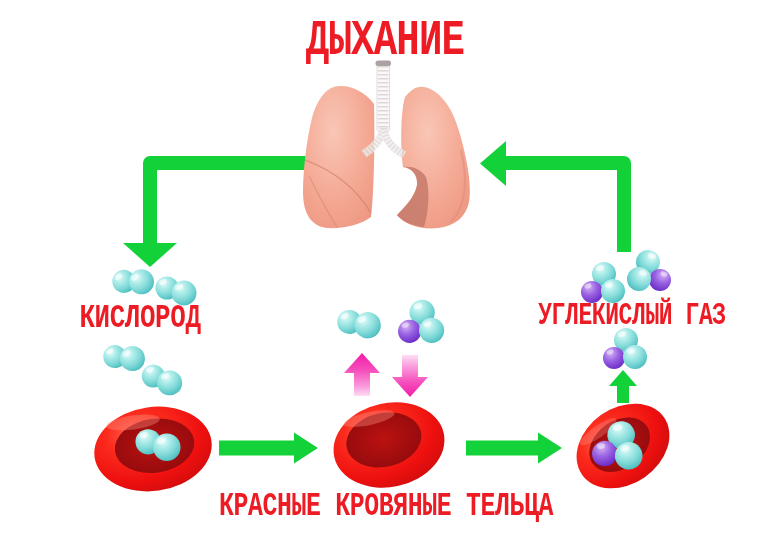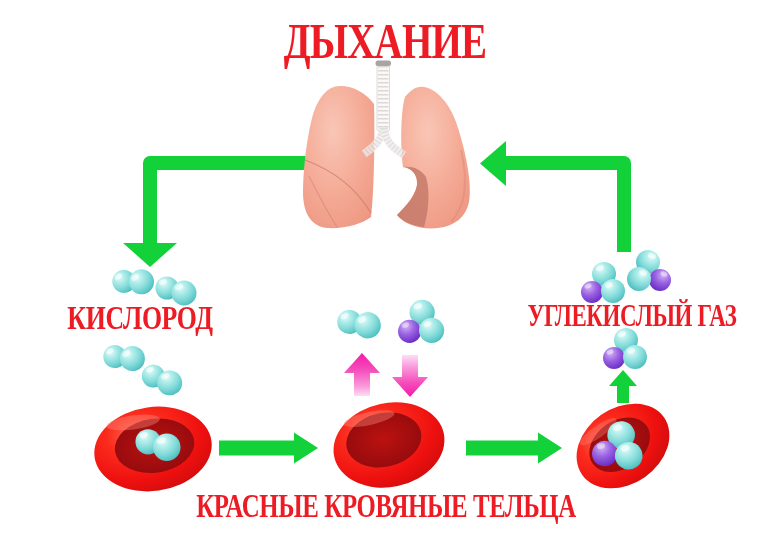--- a/index.html
+++ b/index.html
@@ -1,17 +1,17 @@
 <!DOCTYPE html>
 <html style="--text-red: #ed1c24; --arrow-green: #12d139; --arrow-magenta: #f32fae; --oxygen-teal: #6fd2d2; --co2-purple: #8148d8; --blood-cell-red: #e81210; --lung-pink: #f3a794;"><head>
 <meta charset="utf-8">
 <style>
   html,body{margin:0;padding:0;background:#fff;}
   #canvas{position:relative;width:770px;height:544px;background:#ffffff;overflow:hidden;
-          font-family:Liberation Serif, serif;}
+          font-family:Liberation Mono, monospace;}
   #scene{position:absolute;left:0;top:0;}
   .label{position:absolute;color:var(--text-red,#ed1c24);font-weight:bold;white-space:nowrap;
          line-height:1;transform-origin:center;}
   .title{left:385px;top:16px;font-size:50px;transform:translateX(-50%) scaleX(0.78);letter-spacing:-1px;}
   .oxygen{left:140px;top:301px;font-size:34px;transform:translateX(-50%) scaleX(0.76);letter-spacing:-0.5px;}
   .co2{left:632px;top:300px;font-size:31px;transform:translateX(-50%) scaleX(0.74);letter-spacing:-0.5px;}
   .rbc{left:386px;top:489px;font-size:34px;transform:translateX(-50%) scaleX(0.73);letter-spacing:-0.5px;}
   .green-stroke{stroke:var(--arrow-green,#12d139);fill:none;}
   .green-fill{fill:var(--arrow-green,#12d139);}
 </style>

